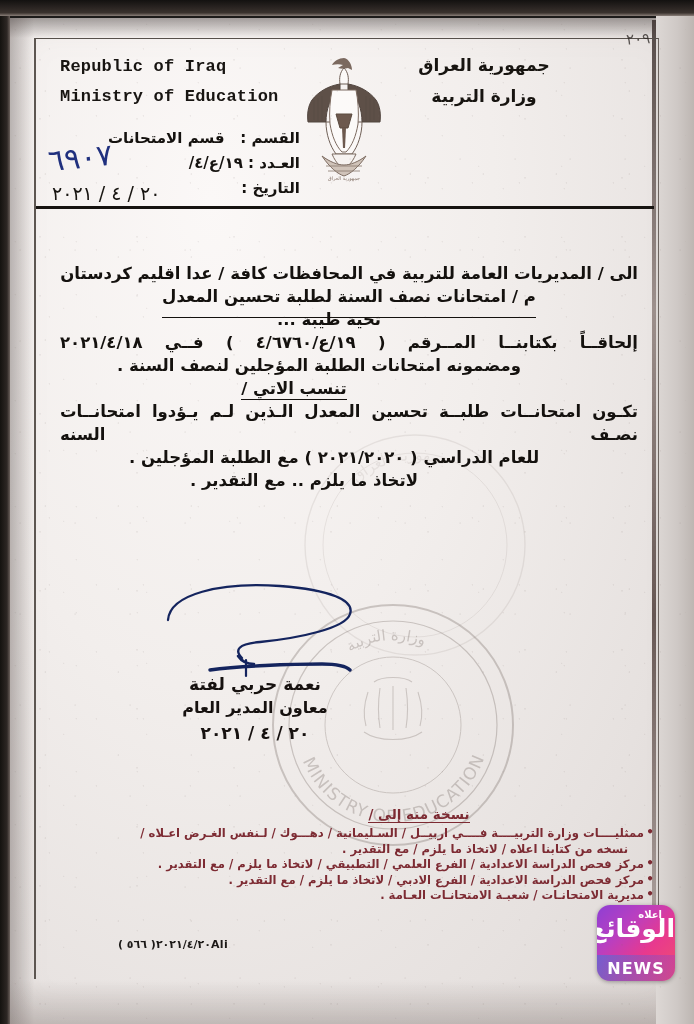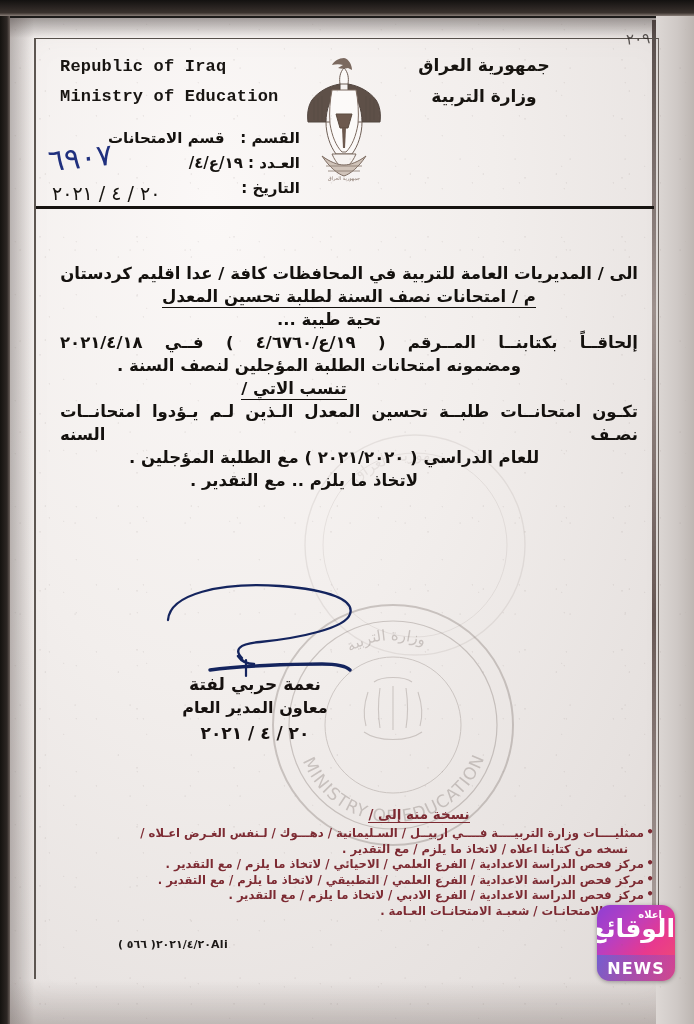--- a/index.html
+++ b/index.html
@@ -180,21 +180,21 @@
     color: #14110e;
     font-weight: 700;
   }
   .body p {
     margin: 0;
     font-size: 16.5px;
     line-height: 23px;
   }
   .ln-to       { margin-bottom: 18px; letter-spacing: 0.1px; }
   .ln-subject  { text-align: center; margin-bottom: 26px; }
-  .ln-subject span { border-bottom: 1.6px solid #14110e; padding-bottom: 1px; }
+  .ln-subject span { border-bottom: 1.6px solid #14110e; padding-bottom: 11px; }
   .ln-greet    { text-align: center; margin-bottom: 22px; padding-right: 40px; }
   .ln-ref      { margin-bottom: 16px; text-align: justify; text-align-last: justify; }
   .ln-ref2     { text-align: center; margin-bottom: 24px; padding-right: 60px; }
   .ln-order    { text-align: center; margin-bottom: 22px; padding-right: 110px; }
   .ln-order span { border-bottom: 1.5px solid #14110e; padding-bottom: 1px; }
   .ln-b1       { margin-bottom: 16px; text-align: justify; text-align-last: justify; }
   .ln-b2       { text-align: center; margin-bottom: 22px; padding-right: 30px; }
   .ln-close    { text-align: center; padding-right: 90px; }
 
   
@@ -457,21 +457,20 @@
     <div class="nm">نعمة حربي لفتة</div>
     <div class="ti">معاون المدير العام</div>
     <div class="dt">٢٠ / ٤ / ٢٠٢١</div>
   </div>
 
   <div class="cc">
     <div class="cc-title"><span>نسخة منه إلى /</span></div>
     <ul>
       <li class="l1">ممثليــــات وزارة التربيــــة فــــي اربيــل / السـليمانية / دهـــوك / لـنفس الغـرض اعـلاه /</li>
       <li class="sub">نسخه من كتابنا اعلاه  / لاتخاذ ما يلزم / مع التقدير .</li>
-      <li>مركز فحص الدراسة الاعدادية / الفرع العلمي / الاحيائي / لاتخاذ ما يلزم / مع التقدير .</li>
       <li>مركز فحص الدراسة الاعدادية / الفرع العلمي / التطبيقي / لاتخاذ ما يلزم / مع التقدير .</li>
       <li>مركز فحص الدراسة الاعدادية / الفرع الادبي / لاتخاذ ما يلزم / مع التقدير .</li>
       <li>مديرية الامتحانـات / شعبـة الامتحانـات العـامة .</li>
     </ul>
   </div>
 
   <div class="footer-code">( ٥٦٦ )٢٠٢١/٤/٢٠Ali</div>
 
   <div class="logo">
     <div class="ar">الوقائع</div>

